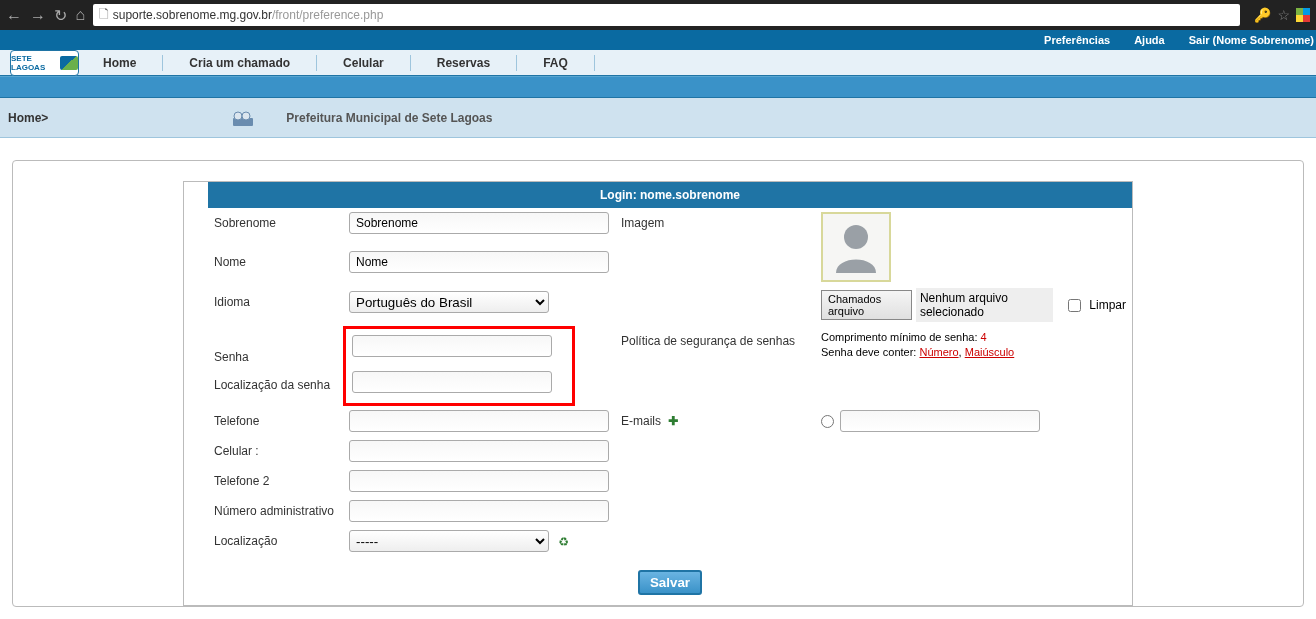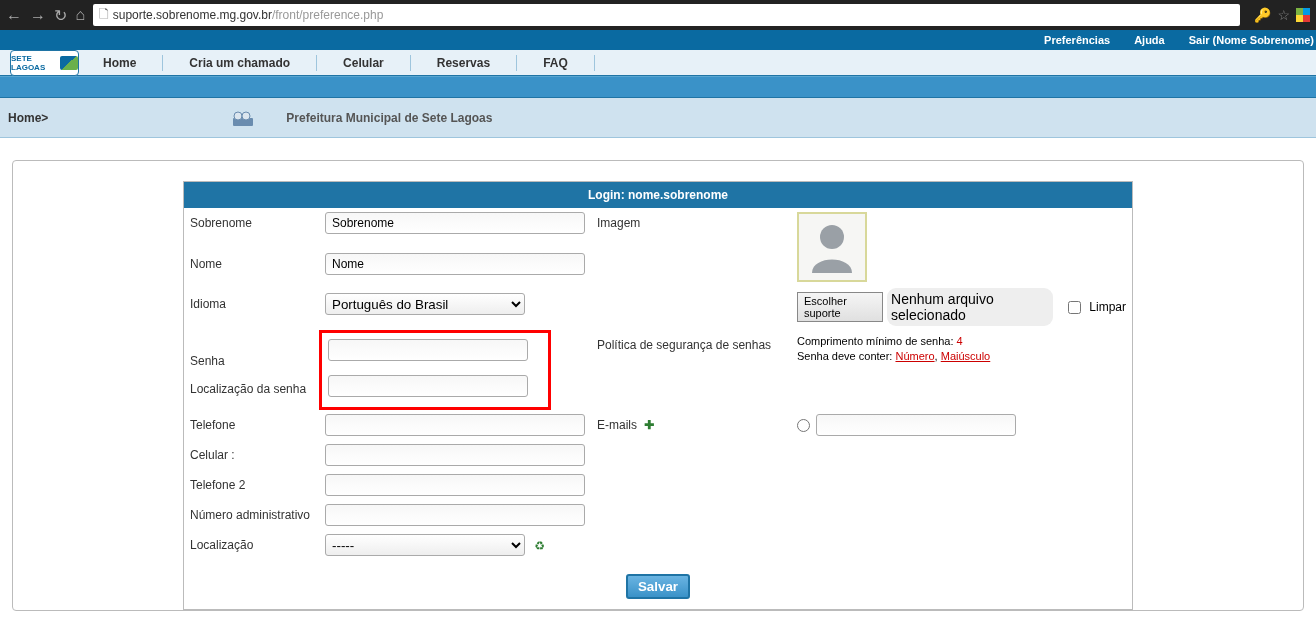--- a/index.html
+++ b/index.html
@@ -37,41 +37,41 @@
 .breadcrumb-bar .entity-icon { margin-left: 180px; margin-right: 30px; width: 26px; height: 20px; display: inline-block; }
 .breadcrumb-bar .entity-name { color: #555; font-weight: bold; }
 
 
 .content-wrap { padding: 22px 12px 0 12px; }
 .tab-container { border: 1px solid #bbb; border-radius: 4px; background: #fff; min-height: 440px; }
 .tab-row { display: flex; background: linear-gradient(#f5f5f5, #e0e0e0); border-radius: 4px 4px 0 0; border-bottom: 1px solid #bbb; padding: 0; height: 26px; }
 .tab { padding: 5px 16px; border-right: 1px solid #bbb; font-weight: bold; color: #777; cursor: pointer; }
 .tab.active { background: #fff; color: #333; border-bottom: 1px solid #fff; margin-bottom: -1px; border-radius: 4px 0 0 0; }
 
-.form-box { margin: 20px 170px 0 170px; border: 1px solid #bbb; background: #fff; }
+.form-box { margin: 20px 170px 0 170px; border: 1px solid #bbb; background: #fff; padding-left: 24px; }
 .form-title-bar { background: #1f74a5; color: #fff; text-align: center; font-weight: bold; padding: 6px; }
 .form-table { width: 100%; border-collapse: collapse; }
 .form-table td { padding: 4px 6px; vertical-align: top; }
 .form-table td.label-cell { width: 135px; color: #333; padding-top: 8px; }
 .form-table td.mid-label { width: 200px; color: #333; padding-top: 8px; }
 
 input[type=text], input[type=password] { height: 22px; border: 1px solid #aaa; border-radius: 3px; padding: 2px 6px; font-size: 12px; background: linear-gradient(#f7f7f7,#fff); }
 .w-wide { width: 260px; }
 .w-med { width: 200px; }
 select { height: 22px; border: 1px solid #aaa; border-radius: 3px; padding: 2px; background: linear-gradient(#fff,#eee); }
 
 .highlight-box { border: 3px solid #ff0000; padding: 2px 6px 6px 6px; width: 232px; }
 .highlight-box input { margin: 4px 0; }
 
 .avatar-box { width: 70px; height: 70px; border: 2px solid #d8d89a; background: #f6f6f4; display: flex; align-items: center; justify-content: center; margin-bottom: 6px; }
 .avatar-svg { width: 56px; height: 56px; }
 
 .file-row { display: flex; align-items: center; gap: 4px; }
 .file-btn { background: linear-gradient(#f5f5f5,#e0e0e0); border: 1px solid #888; padding: 2px 6px; font-size: 11px; cursor: pointer; }
-.file-txt { background: #eee; padding: 3px 4px; font-size: 14px; border-radius: 9px; }
+.file-txt { background: #eee; padding: 3px 4px; font-size: 12px; }
 .limpar { display: flex; align-items: flex-end; gap: 8px; margin-left: 11px; }
 
 .policy-text { font-size: 11px; line-height: 1.4; }
 .policy-text .red { color: #cc0000; }
 .policy-text .red-link { color: #cc0000; text-decoration: underline; cursor: pointer; }
 
 .emails-row { display: flex; align-items: center; }
 .add-icon { color: #2e7d32; font-weight: bold; margin-left: 4px; cursor: pointer; }
 .reload-icon { color: #2e7d32; margin-left: 6px; cursor: pointer; }
 
@@ -152,21 +152,21 @@
           <td style="width:270px;"><input type="text" class="w-wide" value="Sobrenome" style=""></td>
           <td class="mid-label">Imagem</td>
           <td rowspan="3">
             <div class="avatar-box">
               <svg class="avatar-svg" viewBox="0 0 56 56">
                 <circle cx="28" cy="18" r="12" fill="#9aa0a6"></circle>
                 <path d="M8 54 C8 36 48 36 48 54 Z" fill="#9aa0a6"></path>
               </svg>
             </div>
             <div class="file-row">
-              <span class="file-btn">Escolher suporte</span>
+              <span class="file-btn">Chamados arquivo</span>
               <span class="file-txt">Nenhum arquivo selecionado</span>
               <span class="limpar">
                 <input type="checkbox" style="">
                 <span>Limpar</span>
               </span>
             </div>
           </td>
         </tr>
 
         <tr>

